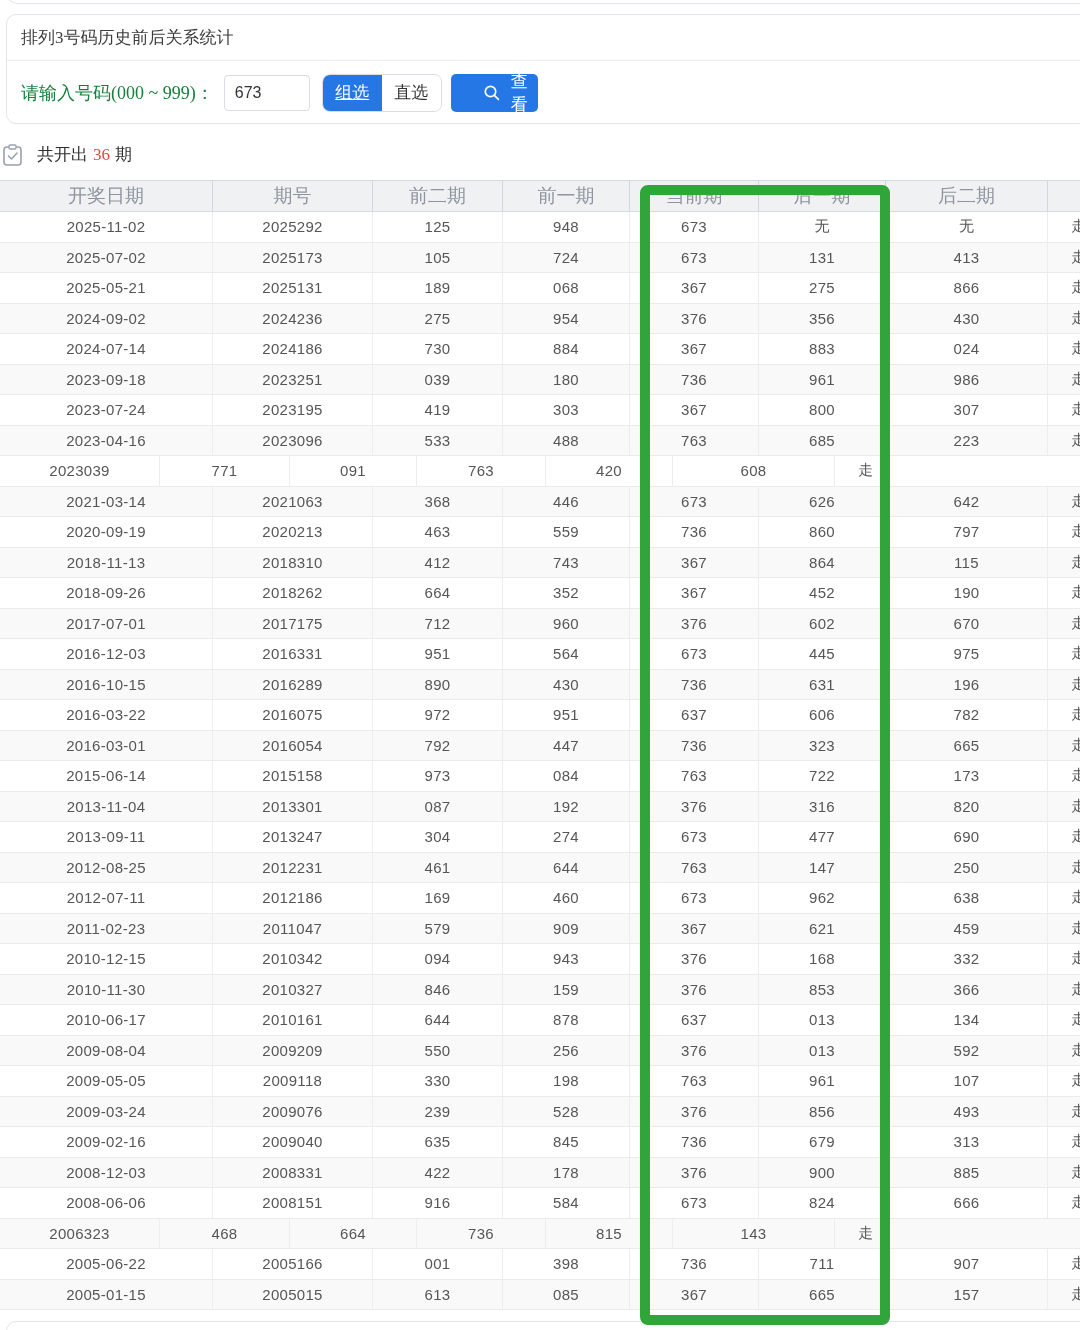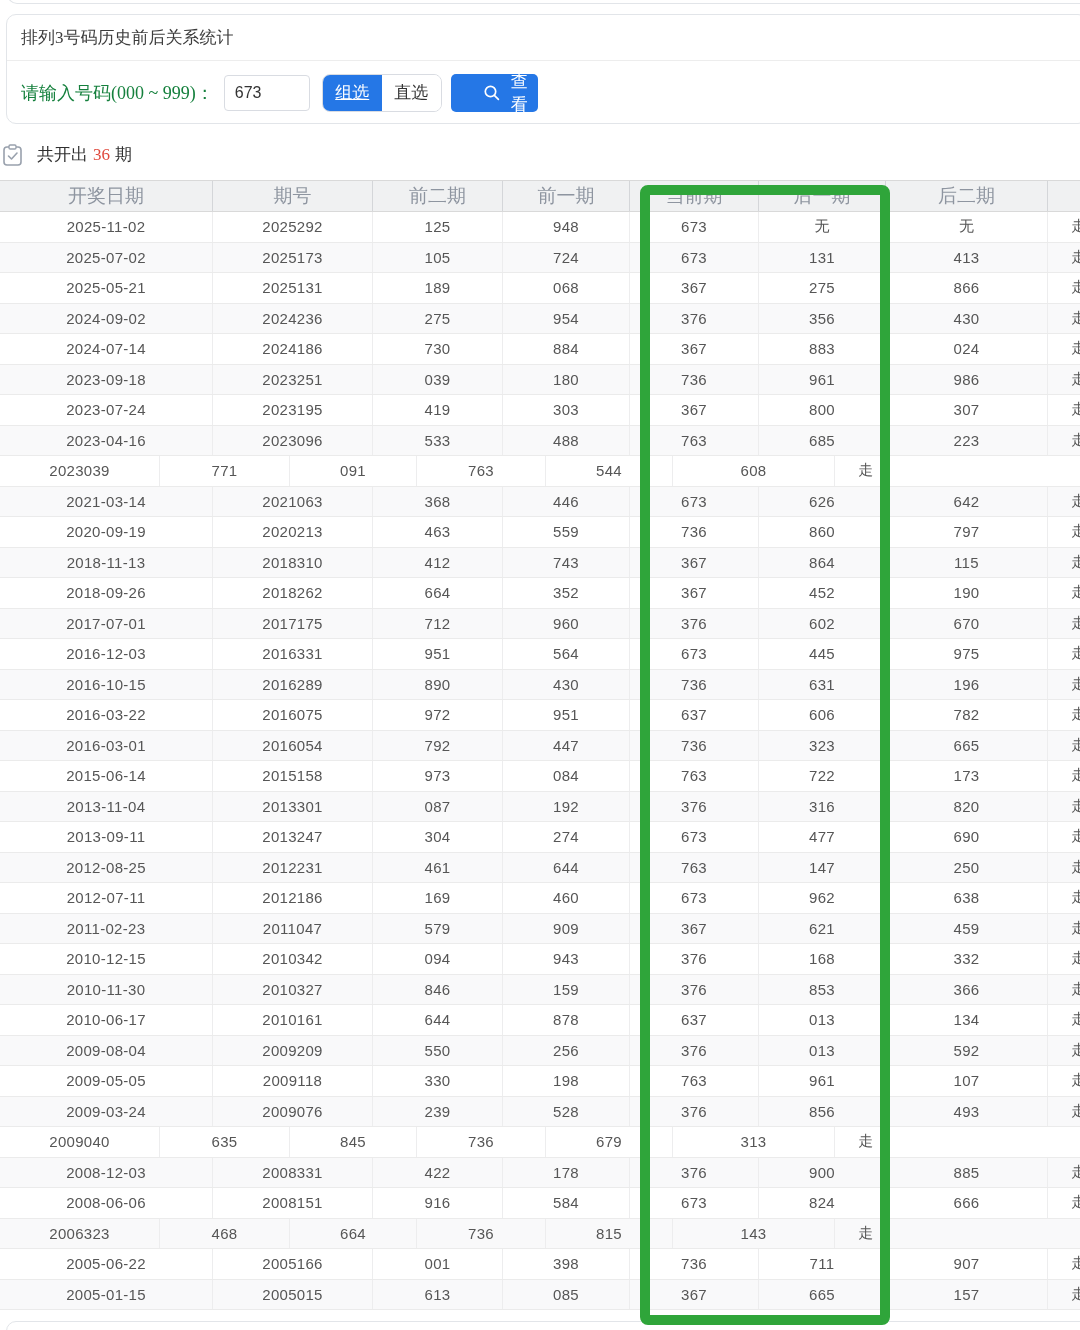--- a/index.html
+++ b/index.html
@@ -186,21 +186,21 @@
           <div class="td w4">763</div>
           <div class="td w5">685</div>
           <div class="td w6">223</div>
           <div class="td w7">走</div>
         </div>
         <div class="tr">
           <div class="td w1">2023039</div>
           <div class="td w2">771</div>
           <div class="td w3">091</div>
           <div class="td w4">763</div>
-          <div class="td w5">544</div>
+          <div class="td w5">420</div>
           <div class="td w6">608</div>
           <div class="td w7">走</div>
         </div>
         <div class="tr alt">
           <div class="td w0">2021-03-14</div>
           <div class="td w1">2021063</div>
           <div class="td w2">368</div>
           <div class="td w3">446</div>
           <div class="td w4">673</div>
           <div class="td w5">626</div>
@@ -401,20 +401,21 @@
           <div class="td w0">2009-03-24</div>
           <div class="td w1">2009076</div>
           <div class="td w2">239</div>
           <div class="td w3">528</div>
           <div class="td w4">376</div>
           <div class="td w5">856</div>
           <div class="td w6">493</div>
           <div class="td w7">走</div>
         </div>
         <div class="tr">
+          <div class="td w0">2009-02-16</div>
           <div class="td w1">2009040</div>
           <div class="td w2">635</div>
           <div class="td w3">845</div>
           <div class="td w4">736</div>
           <div class="td w5">679</div>
           <div class="td w6">313</div>
           <div class="td w7">走</div>
         </div>
         <div class="tr alt">
           <div class="td w0">2008-12-03</div>

